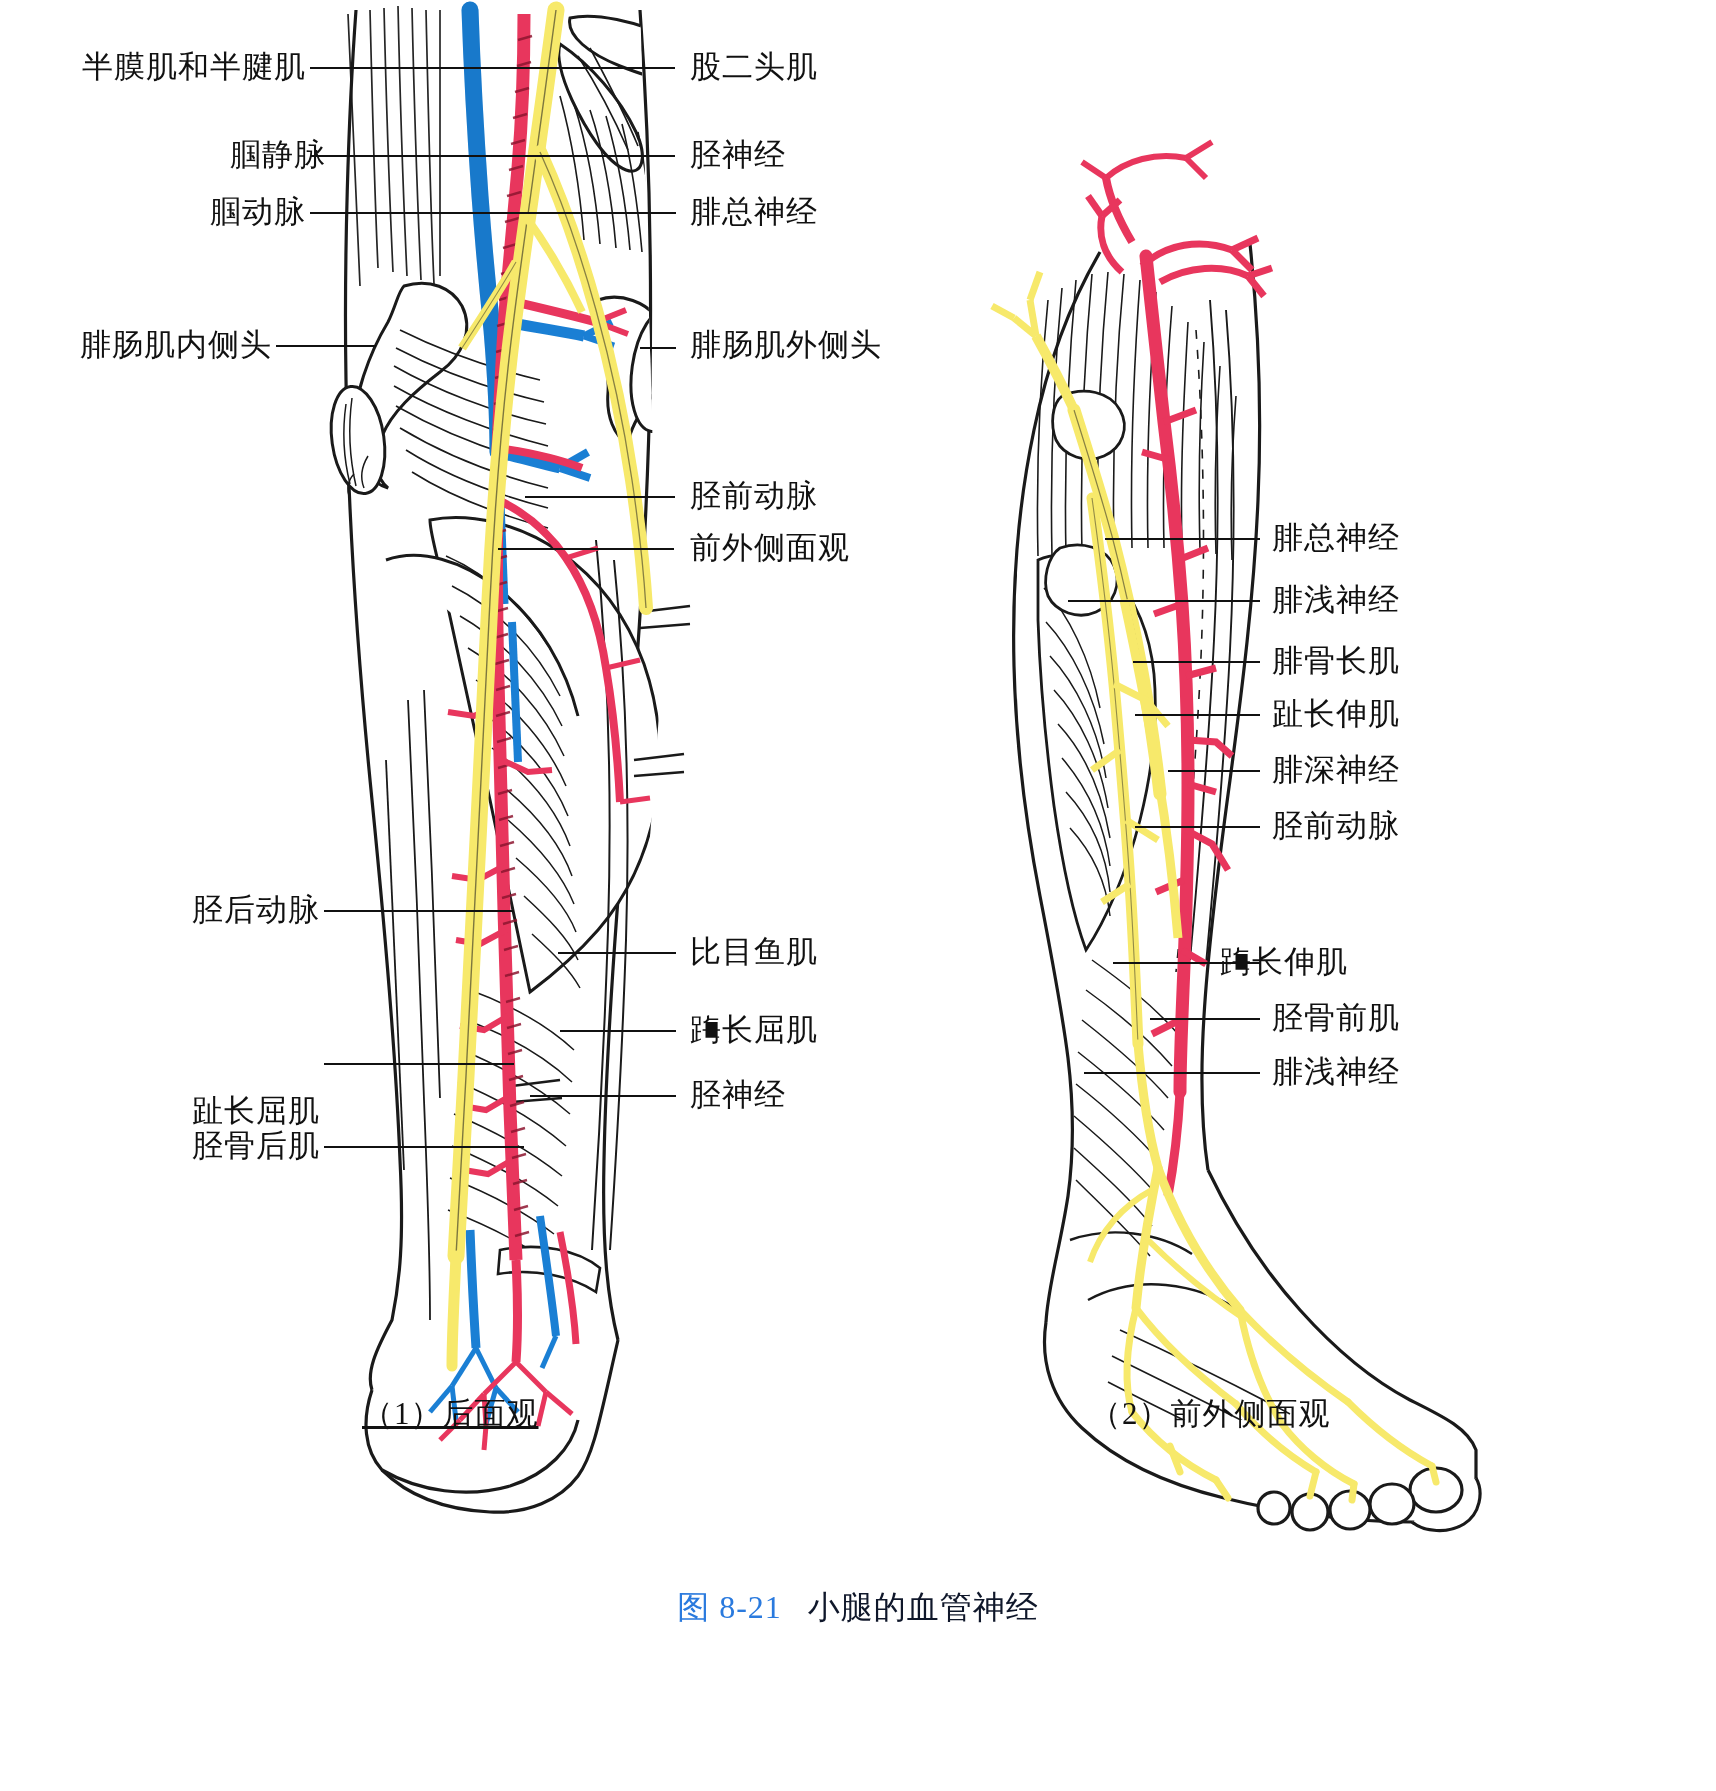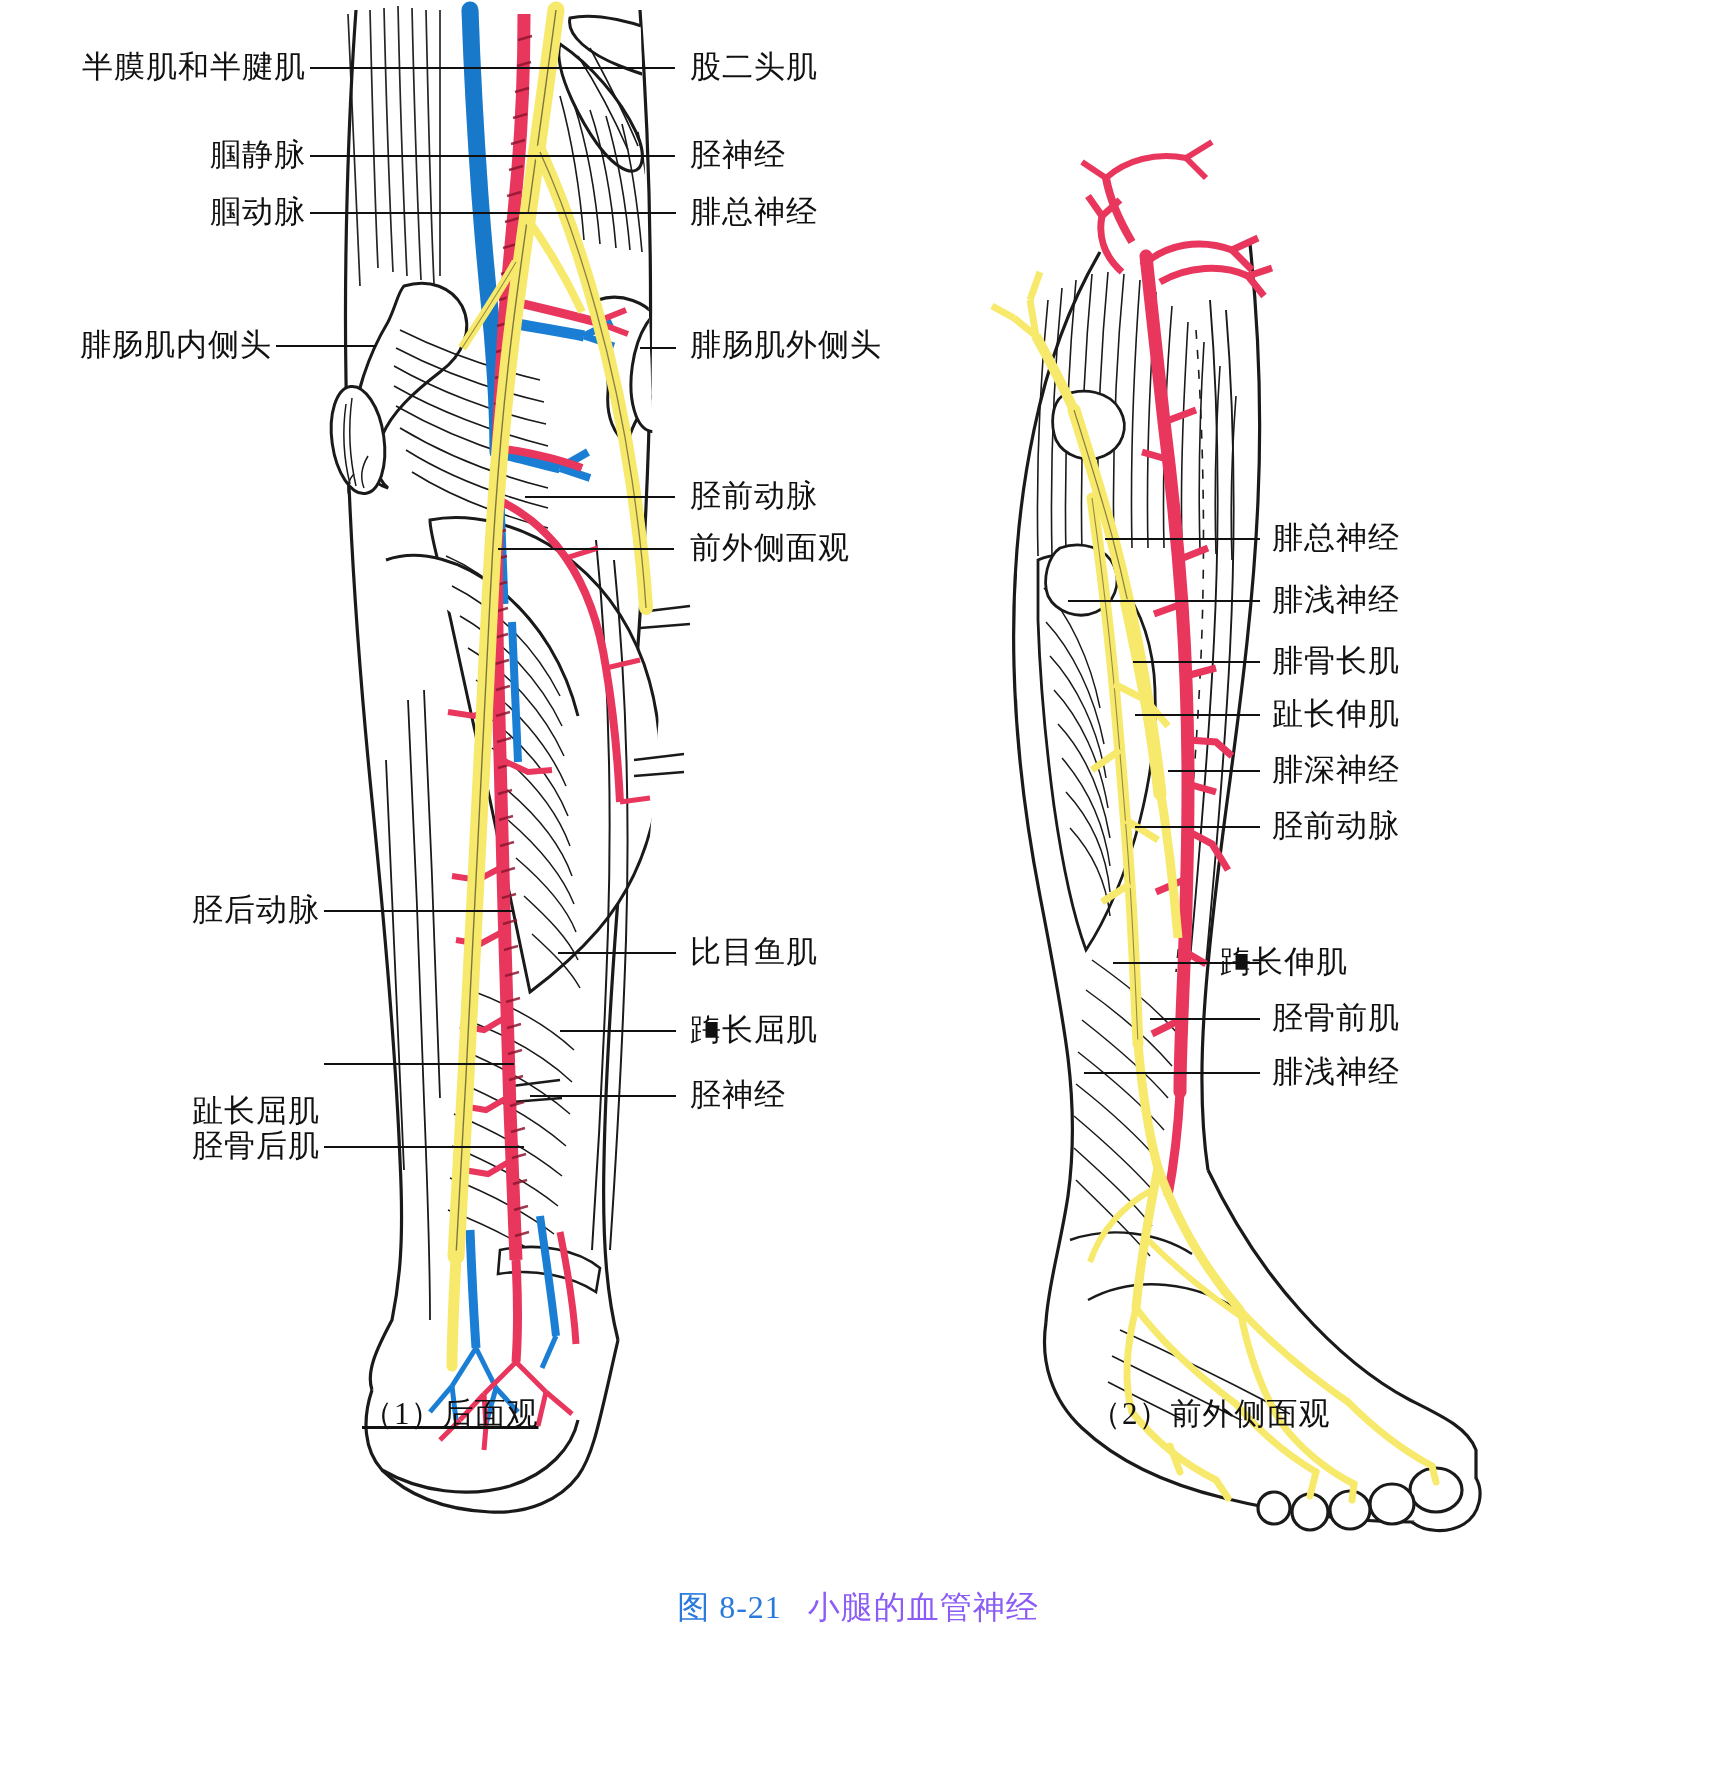--- a/index.html
+++ b/index.html
@@ -18,21 +18,21 @@
   .leader{position:absolute;background:#111;height:2px;}
   .caption-view{
     position:absolute;white-space:nowrap;font-size:31px;letter-spacing:1px;
     font-family:"Liberation Serif","DejaVu Serif",serif;color:#111;
   }
   #fig-caption{
     position:absolute;left:0;top:1586px;width:1716px;text-align:center;
     font-size:32px;letter-spacing:1px;
   }
   #fig-caption .num{color:#2a7ade;}
-  #fig-caption .ttl{color:#8b5cf6;margin-left:26px;}
+  #fig-caption .ttl{color:#0f172a;margin-left:26px;}
   .svg-layer{position:absolute;left:0;top:0;}
 </style>
 </head>
 <body>
 
 <svg id="figure" class="svg-layer" viewBox="0 0 1716 1791" xmlns="http://www.w3.org/2000/svg">
   <defs>
     <clipPath id="legA">
         <path d="M320,0 L640,0 L660,700 L620,1250 L600,1360 L380,1400 L350,1200 L330,700 Z"></path>
       </clipPath>
@@ -525,21 +525,21 @@
   <div class="leader" style="left:1133px;top:661px;width:127px;"></div>
   <div class="leader" style="left:1135px;top:714px;width:125px;"></div>
   <div class="leader" style="left:1168px;top:770px;width:92px;"></div>
   <div class="leader" style="left:1135px;top:826px;width:125px;"></div>
   <div class="leader" style="left:1113px;top:962px;width:147px;"></div>
   <div class="leader" style="left:1150px;top:1018px;width:110px;"></div>
   <div class="leader" style="left:1084px;top:1072px;width:176px;"></div>
 </div>
 
 <div class="lbl r" style="left:0px;top:50px;width:306px;">半膜肌和半腱肌</div>
-<div class="lbl r" style="left:0px;top:138px;width:306px;">腘静脉</div>
+<div class="lbl r" style="left:0px;top:138px;width:306px;padding-left:20px;">腘静脉</div>
 <div class="lbl r" style="left:0px;top:195px;width:306px;">腘动脉</div>
 <div class="lbl r" style="left:0px;top:328px;width:272px;">腓肠肌内侧头</div>
 <div class="lbl r" style="left:0px;top:893px;width:320px;">胫后动脉</div>
 <div class="lbl r" style="left:0px;top:1094px;width:320px;">趾长屈肌</div>
 <div class="lbl r" style="left:0px;top:1129px;width:320px;">胫骨后肌</div>
 
 <div class="lbl" style="left:690px;top:50px;">股二头肌</div>
 <div class="lbl" style="left:690px;top:138px;">胫神经</div>
 <div class="lbl" style="left:690px;top:195px;">腓总神经</div>
 <div class="lbl" style="left:690px;top:328px;">腓肠肌外侧头</div>

